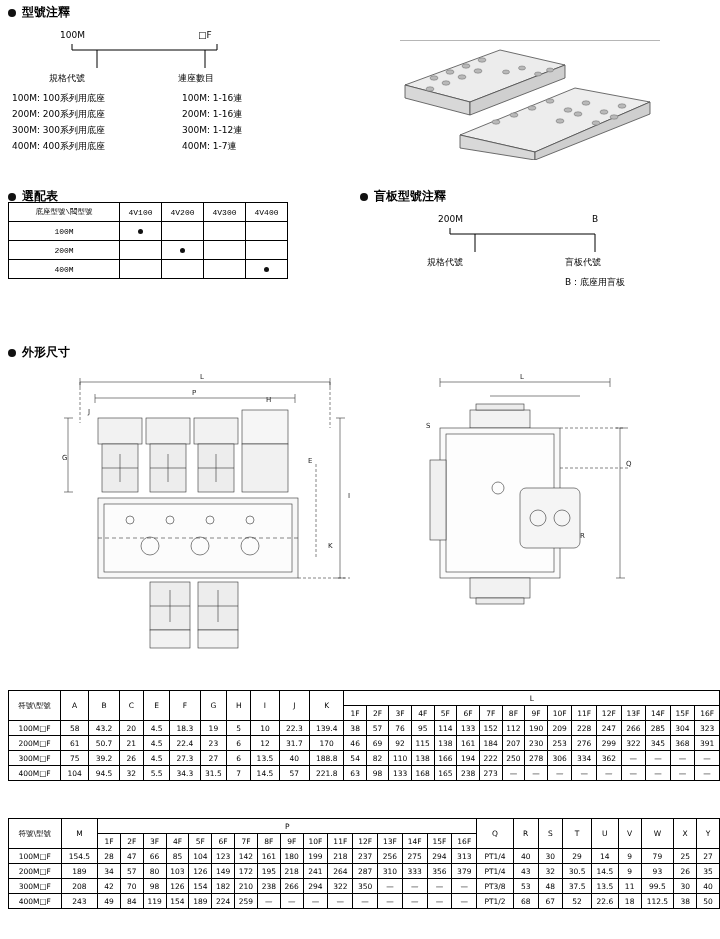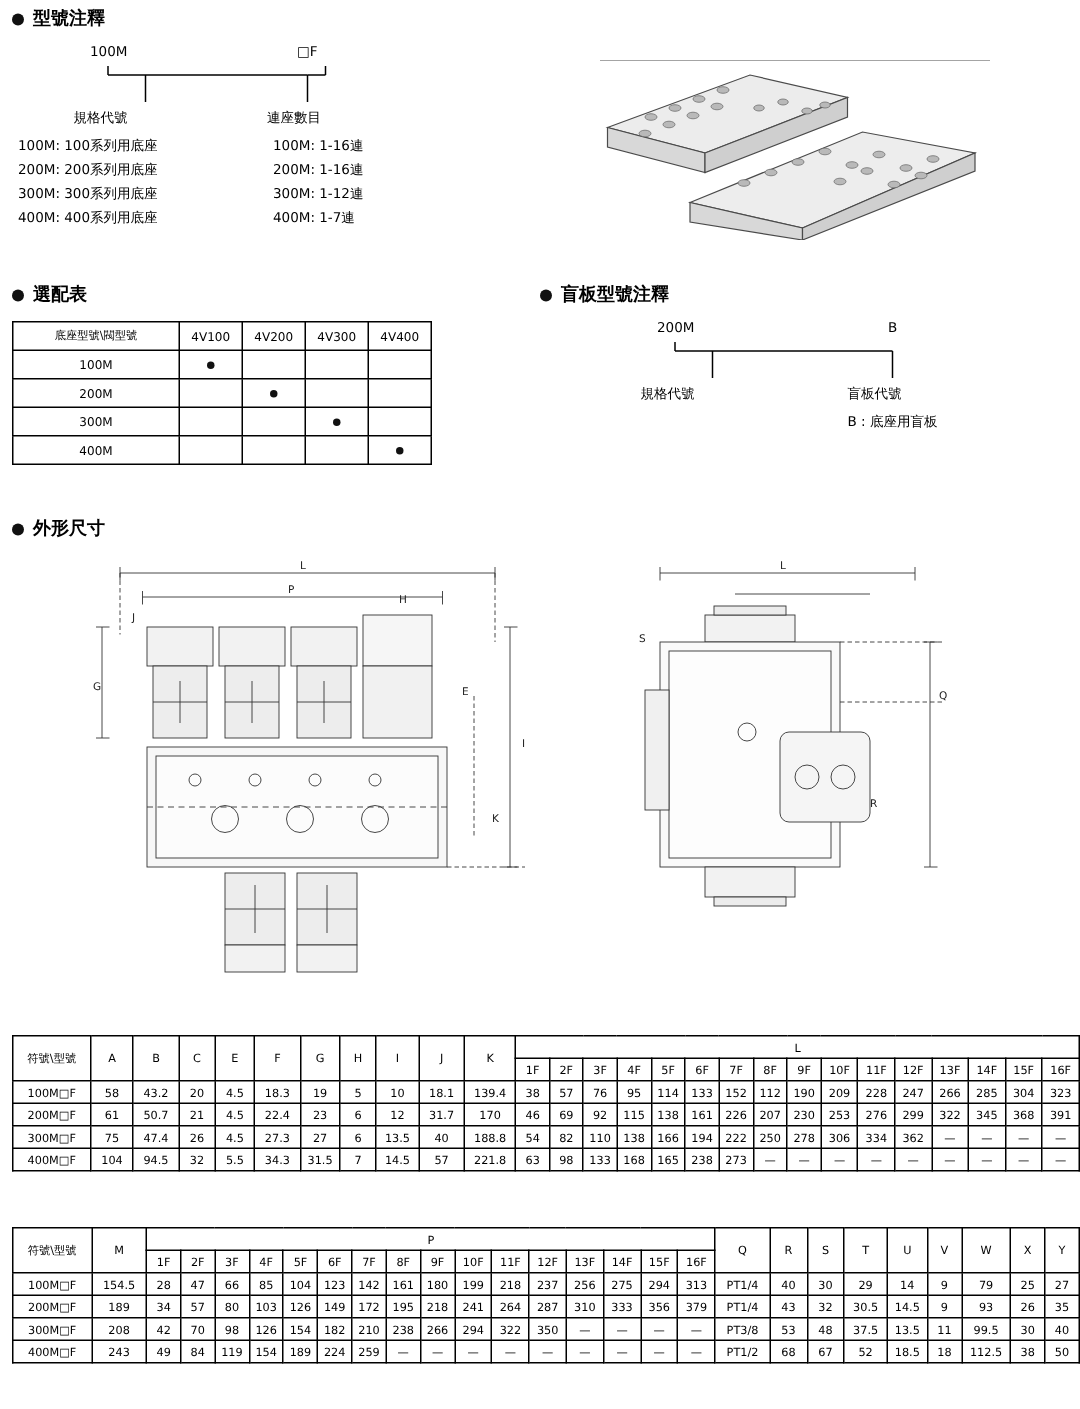--- a/index.html
+++ b/index.html
@@ -100,48 +100,41 @@
   </svg>
 </div>
 
 <div class="abs" style="left:8px;top:188px;">
   <div class="sec-title">
     <span class="bullet"></span>
     <span>選配表</span>
   </div>
 </div>
 
-<table class="grid abs" style="left:8px;top:214px;">
+<table class="grid abs" style="left:8px;top:202px;font-family:Liberation Mono, monospace;">
   <tbody>
       <tr>
     <td class="leftcell" style="width:110px;height:18px;font-size:7.5px;">底座型號\閥型號</td>
     <td style="width:41px;">4V100</td>
     <td style="width:41px;">4V200</td>
     <td style="width:41px;">4V300</td>
     <td style="width:41px;">4V400</td>
   </tr>
   <tr>
     <td class="leftcell" style="height:18px;">100M</td>
     <td><span class="dot"></span></td>
     <td></td>
     <td></td>
     <td></td>
   </tr>
   <tr>
     <td class="leftcell" style="height:18px;">200M</td>
     <td></td>
     <td><span class="dot"></span></td>
     <td></td>
-    <td></td>
-  </tr>
-  <tr>
-    <td class="leftcell" style="height:18px;">300M</td>
-    <td></td>
-    <td></td>
-    <td><span class="dot"></span></td>
     <td></td>
   </tr>
   <tr>
     <td class="leftcell" style="height:18px;">400M</td>
     <td></td>
     <td></td>
     <td></td>
     <td><span class="dot"></span></td>
   </tr>
 </tbody>
@@ -319,21 +312,21 @@
   <tr>
     <td class="rowlbl">100M□F</td>
     <td>58</td>
     <td>43.2</td>
     <td>20</td>
     <td>4.5</td>
     <td>18.3</td>
     <td>19</td>
     <td>5</td>
     <td>10</td>
-    <td>18.1</td>
+    <td>22.3</td>
     <td>139.4</td>
     <td>38</td>
     <td>57</td>
     <td>76</td>
     <td>95</td>
     <td>114</td>
     <td>133</td>
     <td>152</td>
     <td>112</td>
     <td>190</td>
@@ -356,35 +349,35 @@
     <td>6</td>
     <td>12</td>
     <td>31.7</td>
     <td>170</td>
     <td>46</td>
     <td>69</td>
     <td>92</td>
     <td>115</td>
     <td>138</td>
     <td>161</td>
-    <td>226</td>
+    <td>184</td>
     <td>207</td>
     <td>230</td>
     <td>253</td>
     <td>276</td>
     <td>299</td>
     <td>322</td>
     <td>345</td>
     <td>368</td>
     <td>391</td>
   </tr>
   <tr>
     <td class="rowlbl">300M□F</td>
     <td>75</td>
-    <td>47.4</td>
+    <td>39.2</td>
     <td>26</td>
     <td>4.5</td>
     <td>27.3</td>
     <td>27</td>
     <td>6</td>
     <td>13.5</td>
     <td>40</td>
     <td>188.8</td>
     <td>54</td>
     <td>82</td>
@@ -573,20 +566,20 @@
     <td>—</td>
     <td>—</td>
     <td>—</td>
     <td>—</td>
     <td>—</td>
     <td>—</td>
     <td>PT1/2</td>
     <td>68</td>
     <td>67</td>
     <td>52</td>
-    <td>18.5</td>
+    <td>22.6</td>
     <td>18</td>
     <td>112.5</td>
     <td>38</td>
     <td>50</td>
   </tr>
 </tbody>
   </table>
 
 </body></html>

